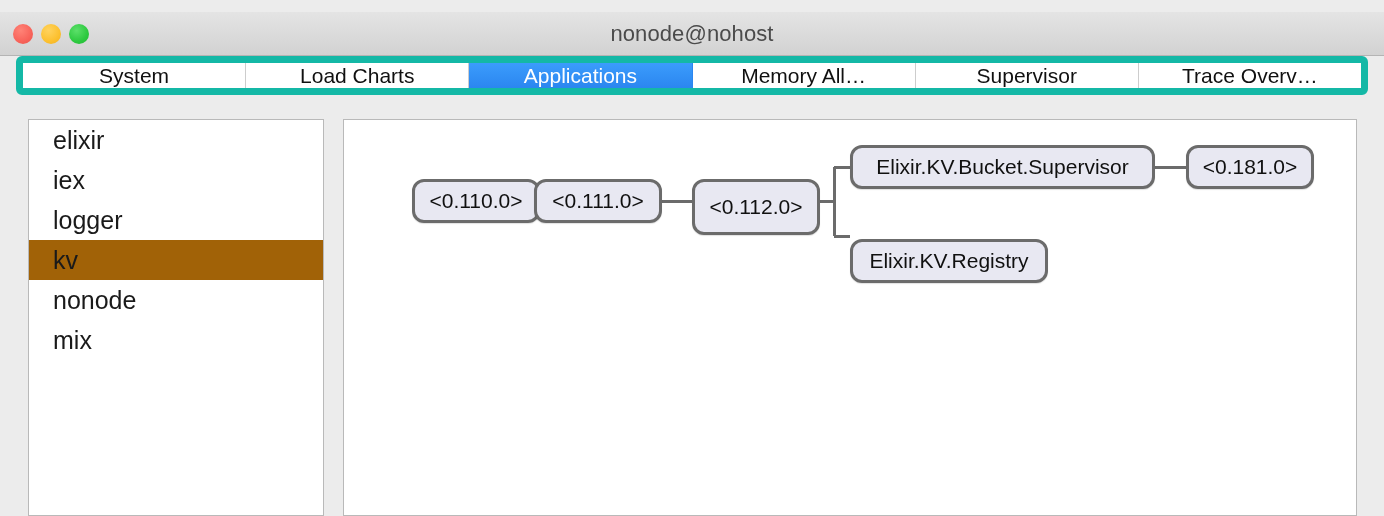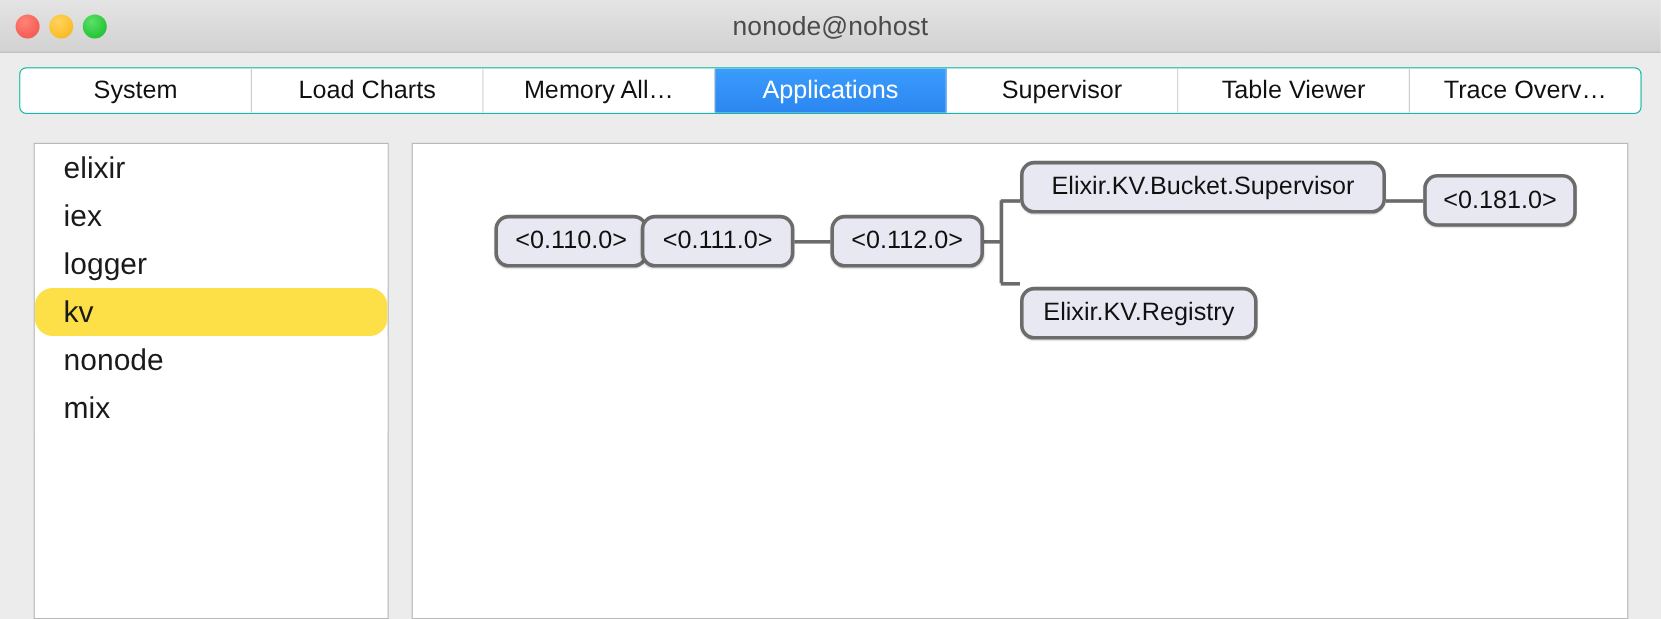--- a/index.html
+++ b/index.html
@@ -16,21 +16,21 @@
     position: relative;
     width: 1384px;
     height: 516px;
     background: #ececec;
     overflow: hidden;
   }
 
   
   .titlebar {
     position: absolute;
-    left: 0; top: 0;
+    left: 0; top: 12px;
     width: 1384px; height: 44px;
     background: linear-gradient(to bottom, #e4e4e4 0%, #d2d2d2 100%);
     border-bottom: 1px solid #b4b4b4;
   }
   .traffic {
     position: absolute;
     left: 13px; top: 12px;
     display: flex;
     gap: 8px;
   }
@@ -53,21 +53,21 @@
     letter-spacing: 0.1px;
   }
 
   
   .tabbar {
     position: absolute;
     left: 16px; top: 56px;
     width: 1352px; height: 39px;
     display: flex;
     background: #ffffff;
-    border: 1px solid #14b8a6;
+    border: 7px solid #14b8a6;
     border-radius: 6px;
     overflow: hidden;
   }
   .tab {
     flex: 1 1 0;
     height: 100%;
     display: flex;
     align-items: center;
     justify-content: center;
     font-size: 21px;
@@ -94,21 +94,21 @@
     overflow: hidden;
   }
   .list-item {
     height: 40px;
     line-height: 40px;
     padding-left: 24px;
     font-size: 25px;
     color: #1a1a1a;
     background: #ffffff;
   }
-  .list-item.selected { background: #fde047; border-radius: 15px; }
+  .list-item.selected { background: #a16207; }
 
   .canvas {
     position: absolute;
     left: 343px; top: 119px;
     width: 1014px; height: 397px;
     background: #ffffff;
     border: 1px solid #b9b9b9;
     overflow: hidden;
   }
   .graph {
@@ -146,24 +146,23 @@
       <span class="light close"></span>
       <span class="light min"></span>
       <span class="light max"></span>
     </div>
     <div class="window-title">nonode@nohost</div>
   </div>
 
   <div class="tabbar">
     <div class="tab">System</div>
     <div class="tab">Load Charts</div>
+    <div class="tab active">Applications</div>
     <div class="tab">Memory All…</div>
-    <div class="tab active">Applications</div>
     <div class="tab">Supervisor</div>
-    <div class="tab">Table Viewer</div>
     <div class="tab">Trace Overv…</div>
   </div>
 
   <div class="sidebar">
     <div class="list-item">elixir</div>
     <div class="list-item">iex</div>
     <div class="list-item">logger</div>
     <div class="list-item selected">kv</div>
     <div class="list-item">nonode</div>
     <div class="list-item">mix</div>
@@ -174,20 +173,20 @@
         <div class="edge" style="left: 811px; top: 45.5px; width: 31px; height: 3px;"></div>
         <div class="edge" style="left: 490px; top: 114.5px; width: 16px; height: 3px;"></div>
         <div class="edge" style="left: 490px; top: 45.5px; width: 16px; height: 3px;"></div>
         <div class="edge" style="left: 488.5px; top: 47px; width: 3px; height: 69px;"></div>
         <div class="edge" style="left: 476px; top: 79.5px; width: 14px; height: 3px;"></div>
         <div class="edge" style="left: 318px; top: 79.5px; width: 30px; height: 3px;"></div>
         <div class="edge" style="left: 160px; top: 79.5px; width: 30px; height: 3px;"></div>
 
       <div class="node" style="left: 32px; top: 59px; width: 128px; height: 44px; margin-left: 36px;">&lt;0.110.0&gt;</div>
       <div class="node" style="left: 190px; top: 59px; width: 128px; height: 44px;">&lt;0.111.0&gt;</div>
-      <div class="node" style="left: 348px; top: 59px; width: 128px; height: 44px;">&lt;0.112.0&gt;</div>
-      <div class="node" style="left: 506px; top: 14px; width: 305px; height: 44px;">Elixir.KV.Bucket.Supervisor</div>
+      <div class="node" style="left: 348px; top: 59px; width: 128px; height: 56px;">&lt;0.112.0&gt;</div>
+      <div class="node" style="left: 506px; top: 25px; width: 305px; height: 44px;">Elixir.KV.Bucket.Supervisor</div>
       <div class="node" style="left: 842px; top: 25px; width: 128px; height: 44px;">&lt;0.181.0&gt;</div>
       <div class="node" style="left: 506px; top: 94px; width: 198px; height: 44px; margin-top: 25px;">Elixir.KV.Registry</div>
     </div>
   </div>
 
 </div>
 
 </body></html>

